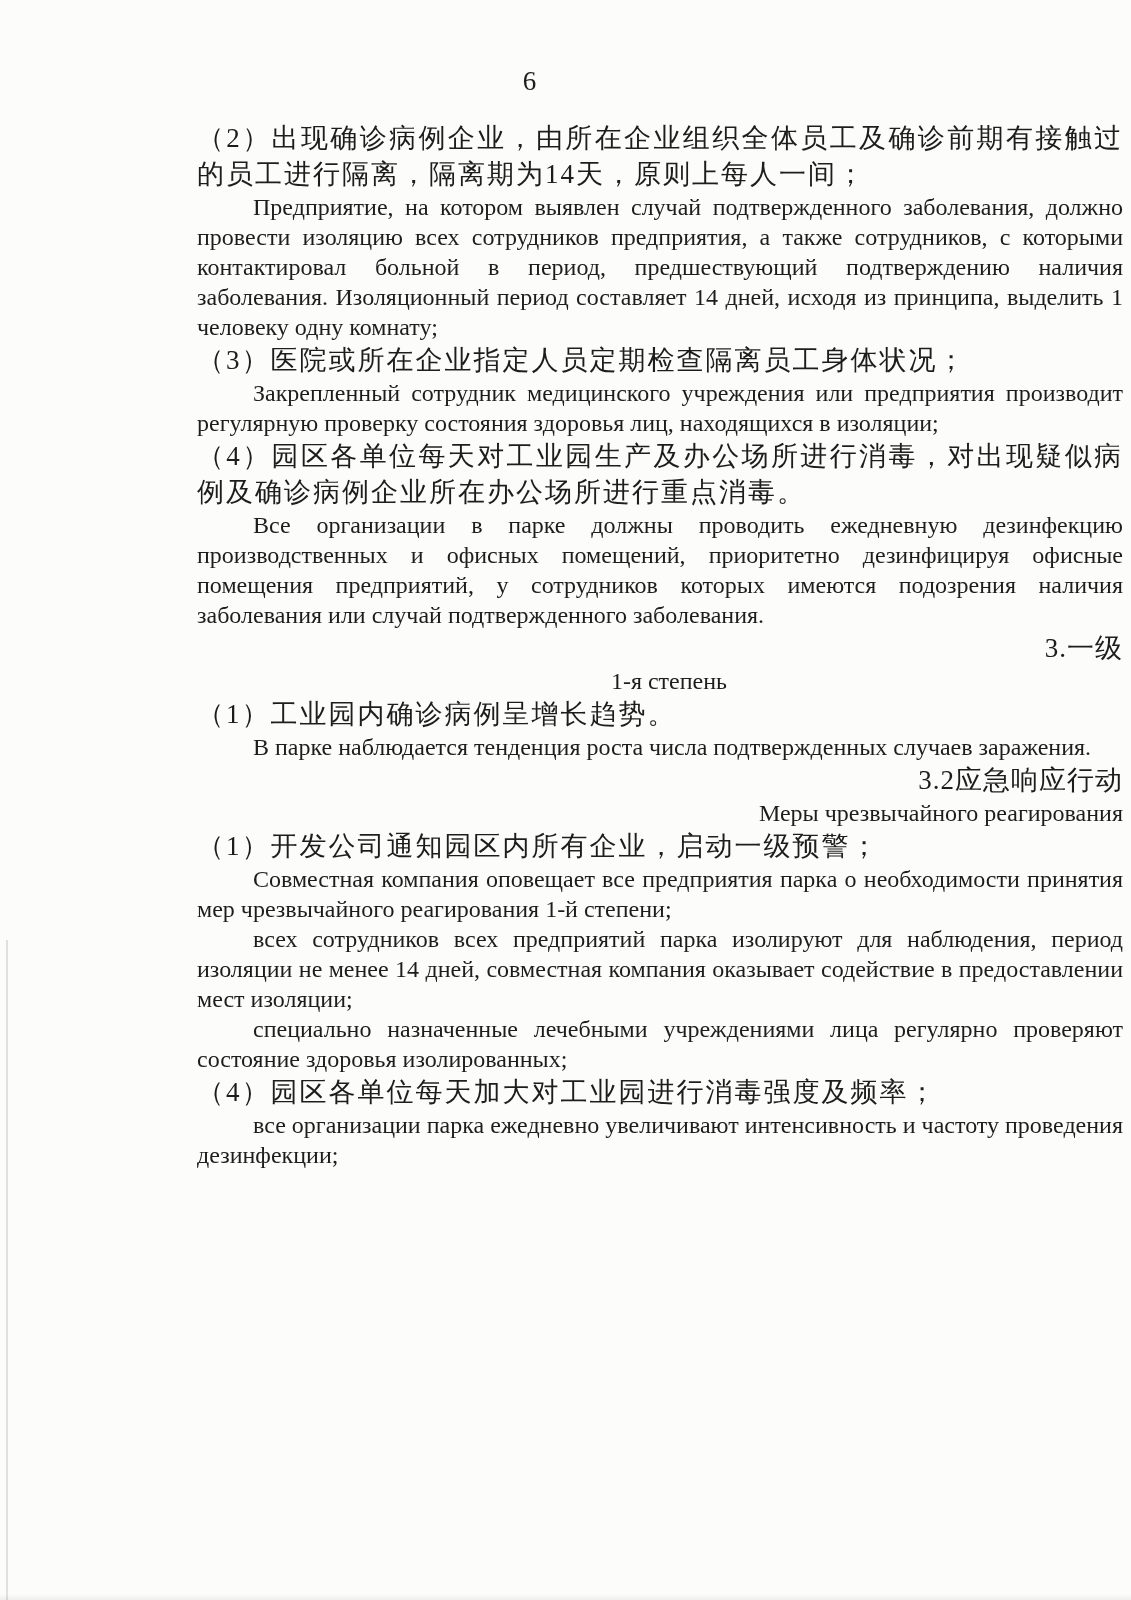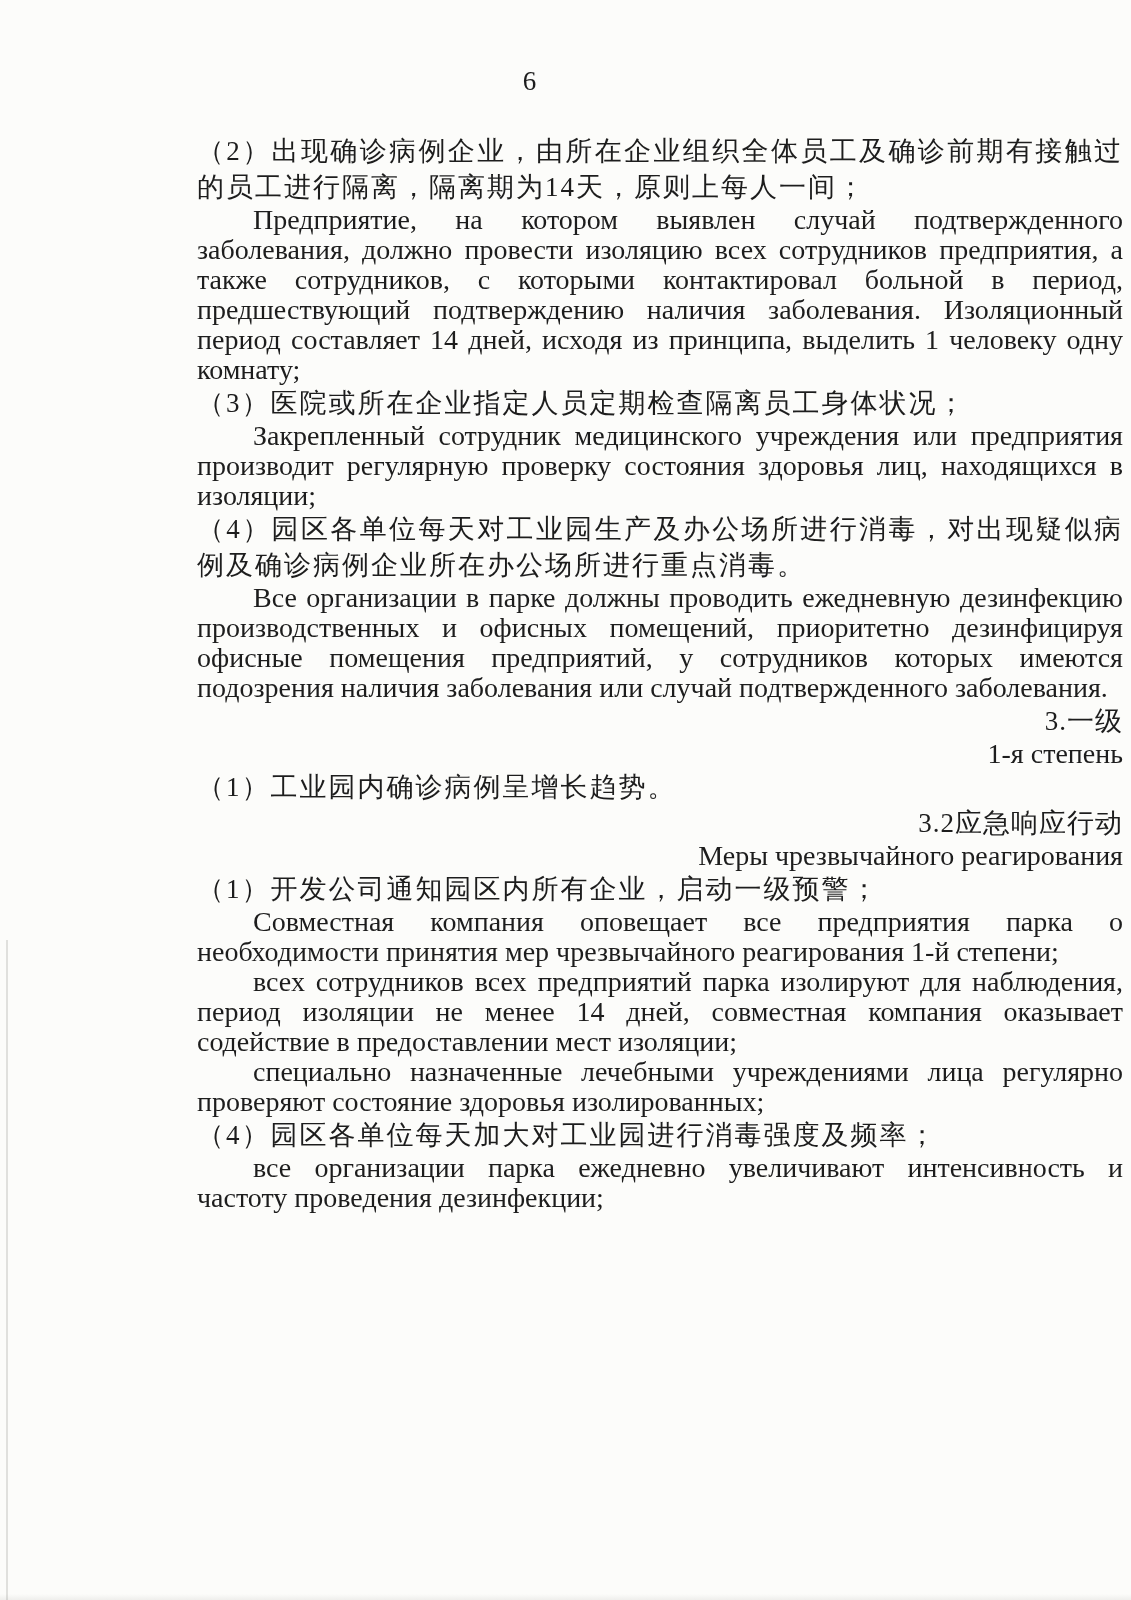--- a/index.html
+++ b/index.html
@@ -40,51 +40,51 @@
     top: 66px;
     left: 0;
     width: 1060px;
     text-align: center;
     font-size: 27px;
     letter-spacing: 1px;
   }
   .text-block {
     position: absolute;
     left: 197px;
-    top: 133px;
+    top: 120px;
     width: 926px;
   }
   .text-block p {
     margin: 0;
     padding: 0;
   }
   .para-zh {
     font-size: 27px;
     line-height: 36px;
     letter-spacing: 2px;
     text-align: justify;
     text-justify: inter-ideograph;
   }
   .para-zh.heading {
     text-align: right;
     letter-spacing: 1px;
   }
   .para-ru {
-    font-size: 28px;
+    font-size: 24px;
     line-height: 30px;
     text-align: justify;
     text-indent: 56px;
   }
   .para-ru.no-indent {
     text-indent: 0;
     text-align: right;
   }
   .para-ru.small-indent {
     text-indent: 18px;
-    text-align: right;
+    text-align: center;
   }
 </style>
 </head>
 <body>
 
 <div class="page">
 
   <div class="scan-edge-left"></div>
   <div class="scan-shadow-bottom"></div>
 
@@ -93,20 +93,21 @@
   <div class="text-block">
     <p class="para-zh">（2）出现确诊病例企业，由所在企业组织全体员工及确诊前期有接触过的员工进行隔离，隔离期为14天，原则上每人一间；</p>
     <p class="para-ru">Предприятие, на котором выявлен случай подтвержденного заболевания, должно провести изоляцию всех сотрудников предприятия, а также сотрудников, с которыми контактировал больной в период, предшествующий подтверждению наличия заболевания. Изоляционный период составляет 14 дней, исходя из принципа, выделить 1 человеку одну комнату;</p>
     <p class="para-zh">（3）医院或所在企业指定人员定期检查隔离员工身体状况；</p>
     <p class="para-ru">Закрепленный сотрудник медицинского учреждения или предприятия производит регулярную проверку состояния здоровья лиц, находящихся в изоляции;</p>
     <p class="para-zh">（4）园区各单位每天对工业园生产及办公场所进行消毒，对出现疑似病例及确诊病例企业所在办公场所进行重点消毒。</p>
     <p class="para-ru">Все организации в парке должны проводить ежедневную дезинфекцию производственных и офисных помещений, приоритетно дезинфицируя офисные помещения предприятий, у сотрудников которых имеются подозрения наличия заболевания или случай подтвержденного заболевания.</p>
     <p class="para-zh heading">3.一级</p>
     <p class="para-ru small-indent">1-я степень</p>
     <p class="para-zh">（1）工业园内确诊病例呈增长趋势。</p>
+    <p class="para-ru">В парке наблюдается тенденция роста числа подтвержденных случаев заражения.</p>
     <p class="para-zh heading">3.2应急响应行动</p>
     <p class="para-ru no-indent">Меры чрезвычайного реагирования</p>
     <p class="para-zh">（1）开发公司通知园区内所有企业，启动一级预警；</p>
     <p class="para-ru">Совместная компания оповещает все предприятия парка о необходимости принятия мер чрезвычайного реагирования 1-й степени;</p>
     <p class="para-ru">всех сотрудников всех предприятий парка изолируют для наблюдения, период изоляции не менее 14 дней, совместная компания оказывает содействие в предоставлении мест изоляции;</p>
     <p class="para-ru">специально назначенные лечебными учреждениями лица регулярно проверяют состояние здоровья изолированных;</p>
     <p class="para-zh">（4）园区各单位每天加大对工业园进行消毒强度及频率；</p>
     <p class="para-ru">все организации парка ежедневно увеличивают интенсивность и частоту проведения дезинфекции;</p>
   </div>
 

